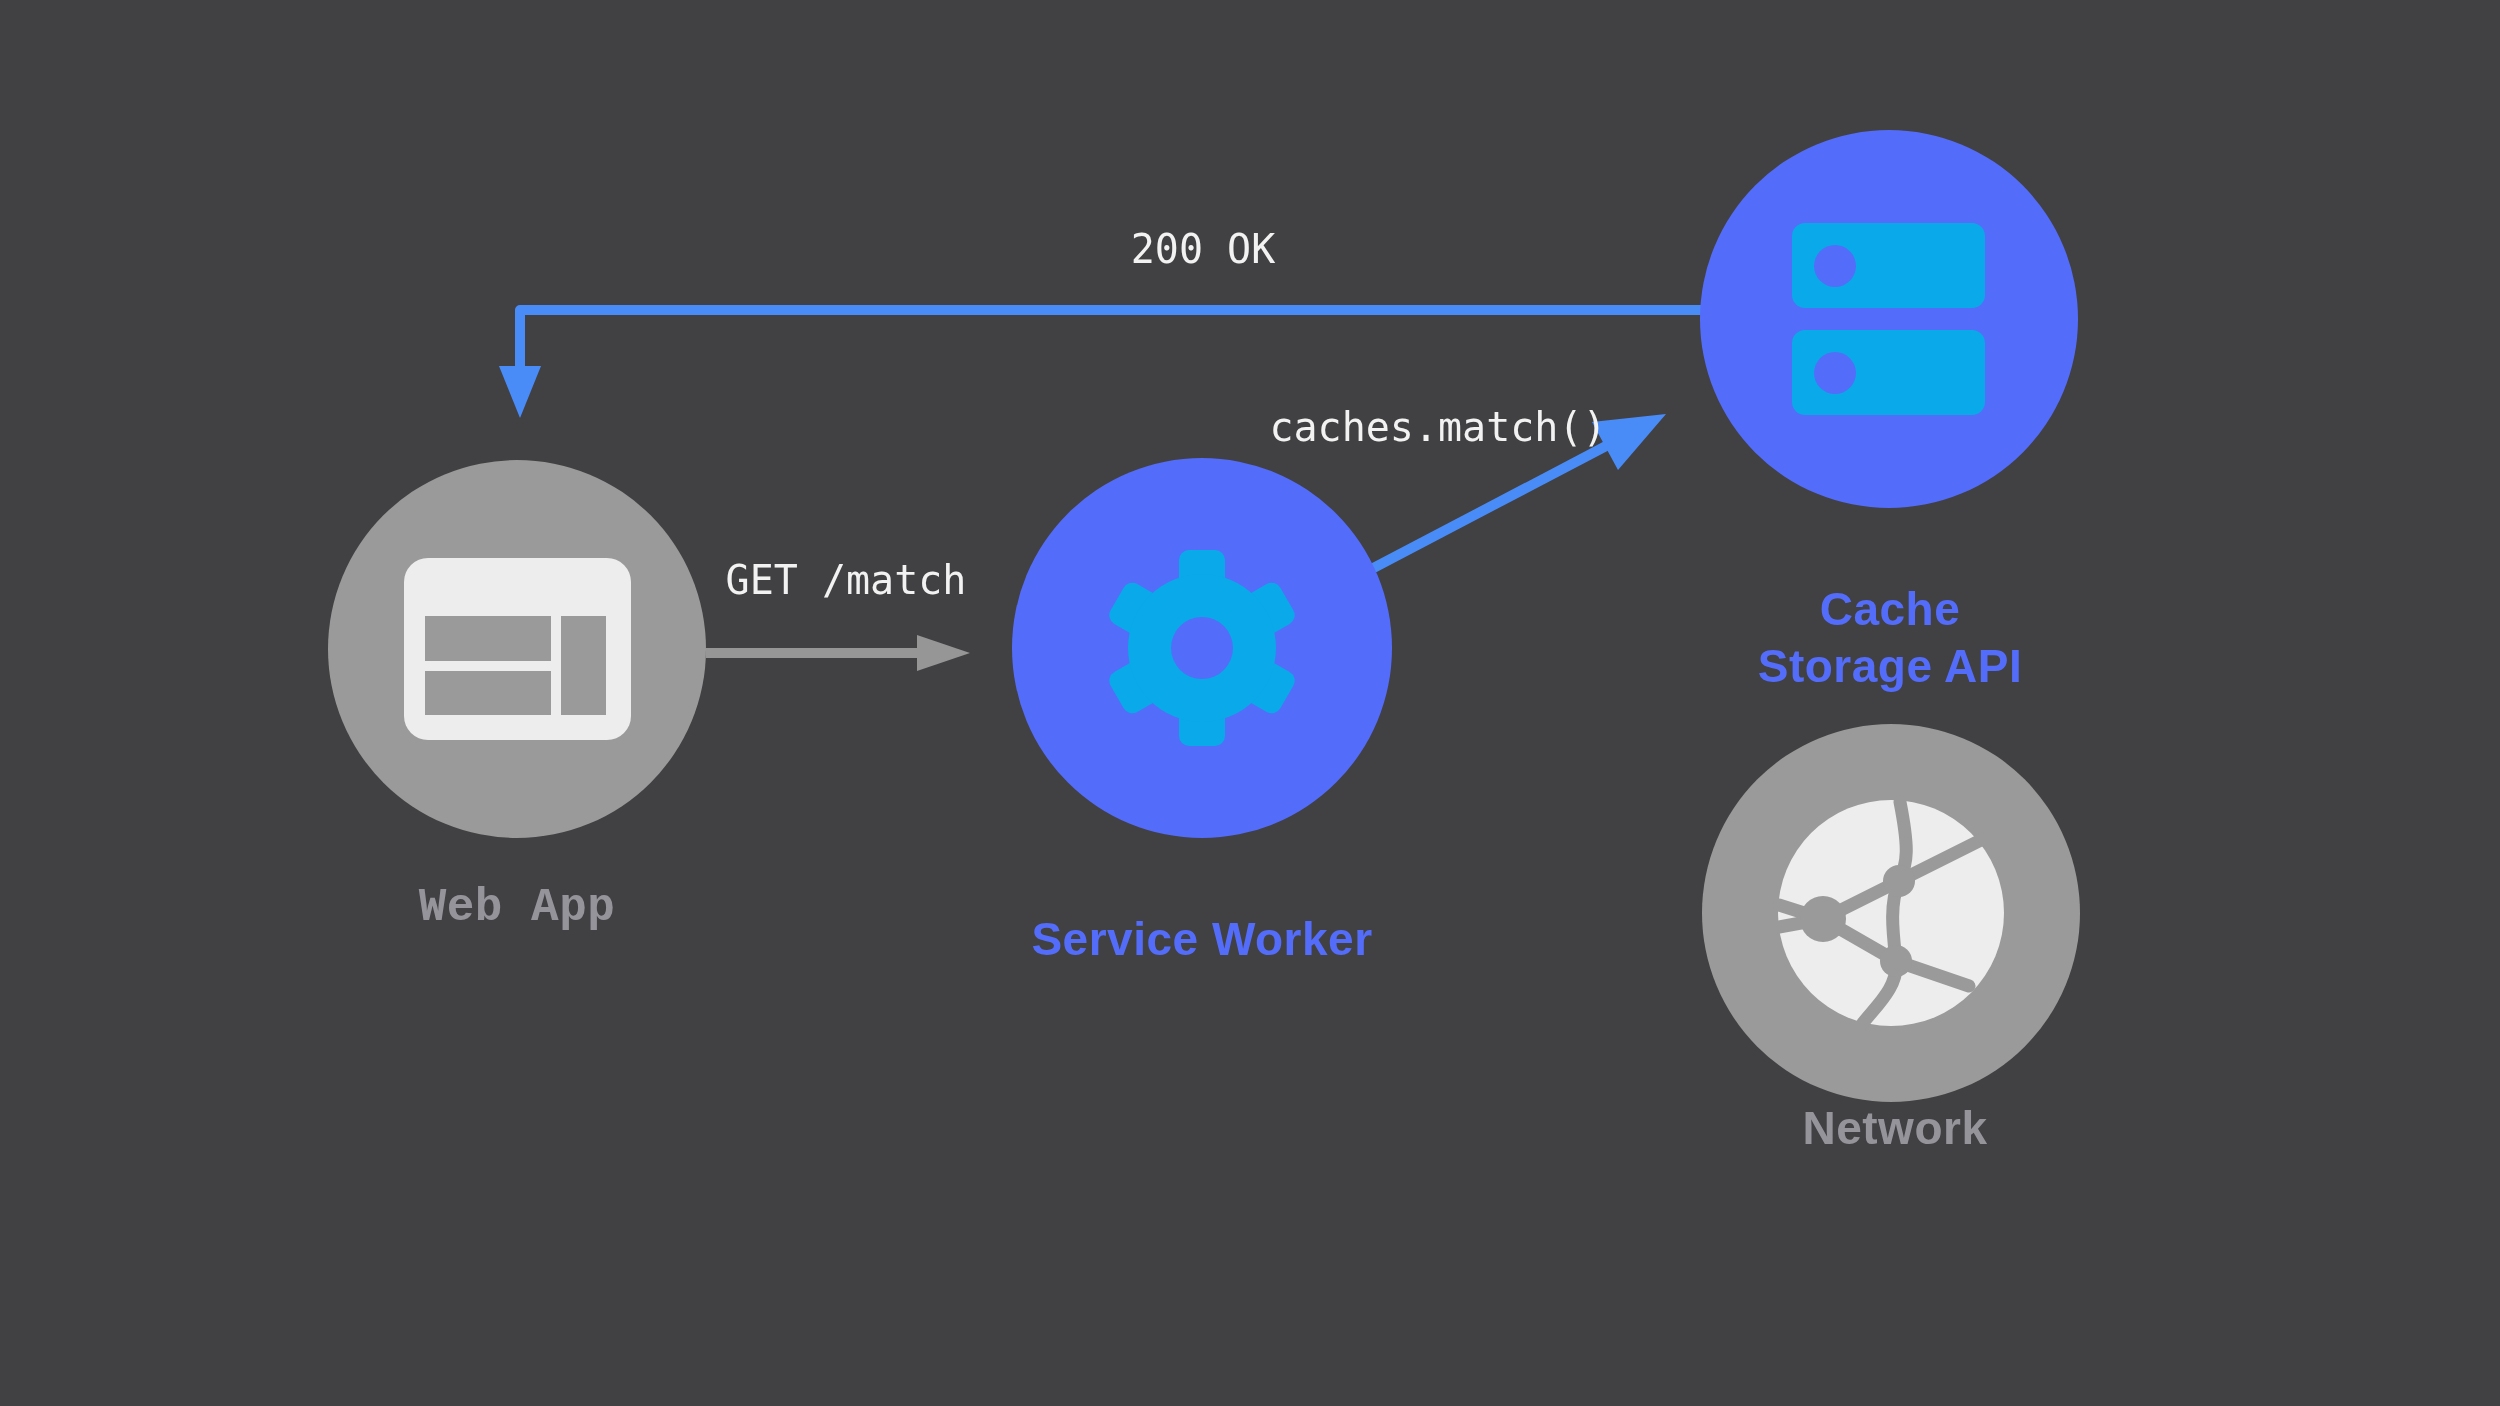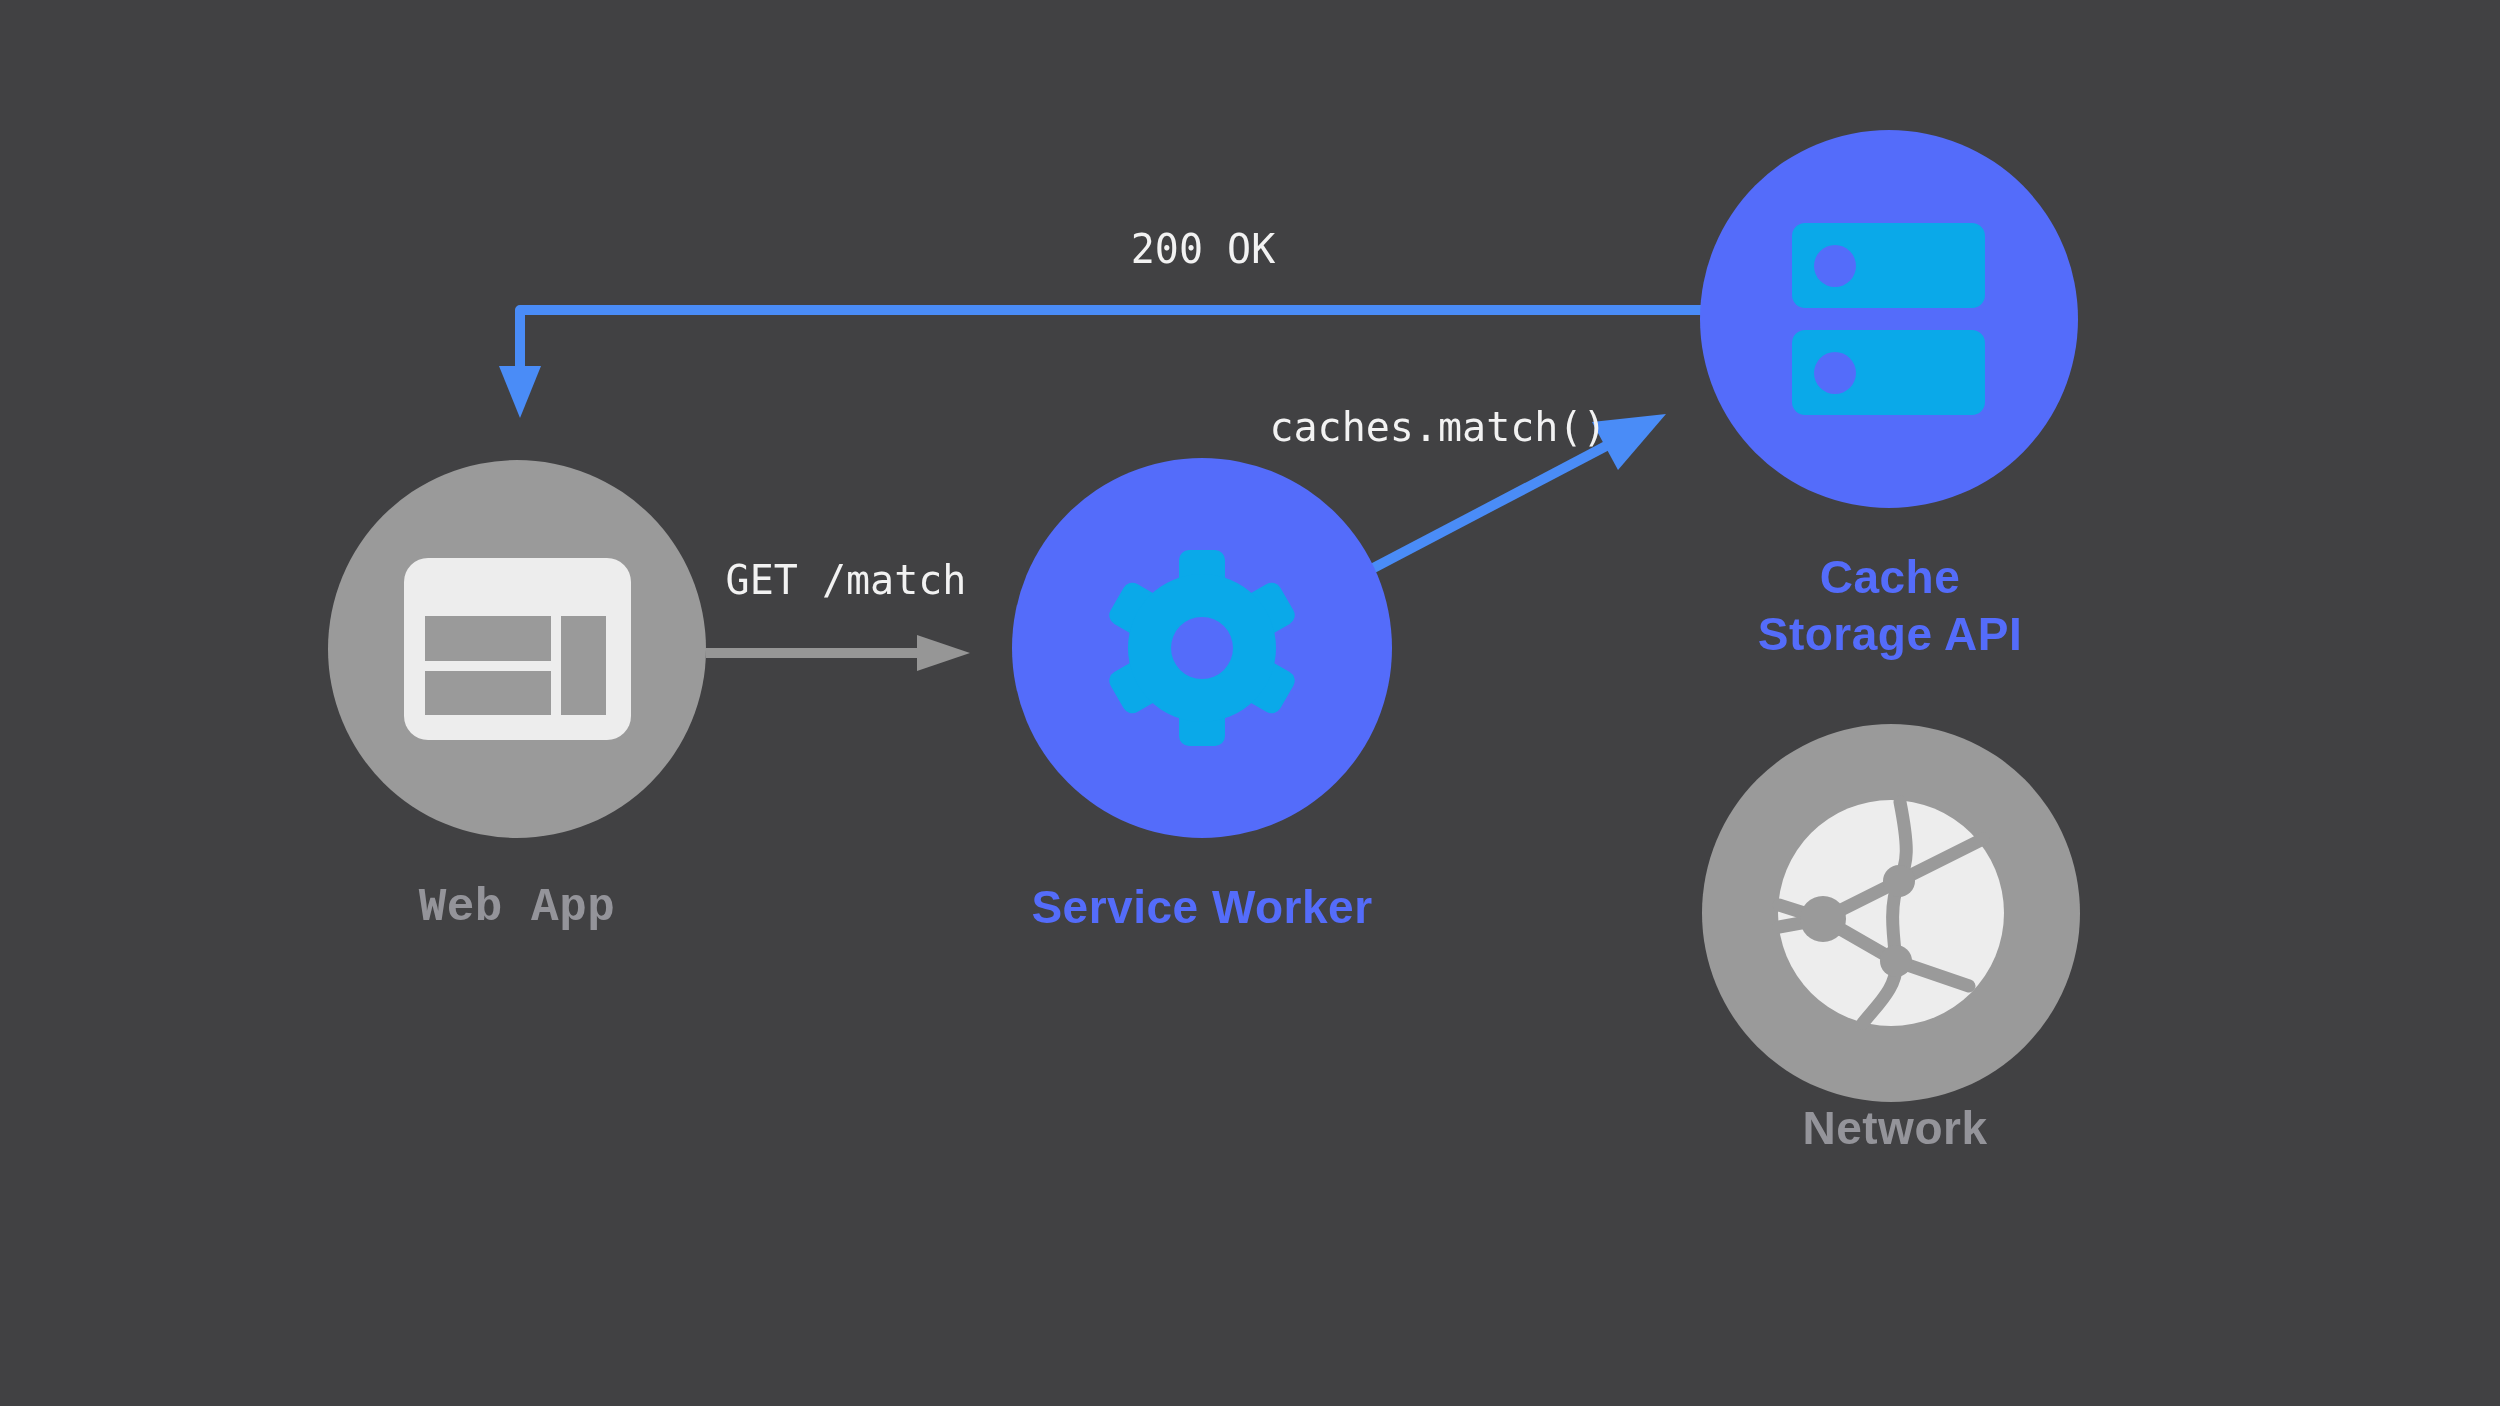--- a/index.html
+++ b/index.html
@@ -27,21 +27,21 @@
   .circle-blue { background: #546cfa; }
   .node-label {
     position: absolute;
     text-align: center;
     font-weight: 700;
     font-size: 46px;
     line-height: 57px;
     letter-spacing: 0.5px;
   }
   .label-gray { color: #94949a; }
-  .label-blue { color: #546cfa; }
+  .label-blue { color: #546cfa; margin-top: 32px; }
   .edge-label {
     position: absolute;
     text-align: center;
     font-family: "DejaVu Sans Mono", monospace;
     font-size: 40px;
     line-height: 48px;
     color: #f2f2f2;
     white-space: pre;
   }
 </style>

